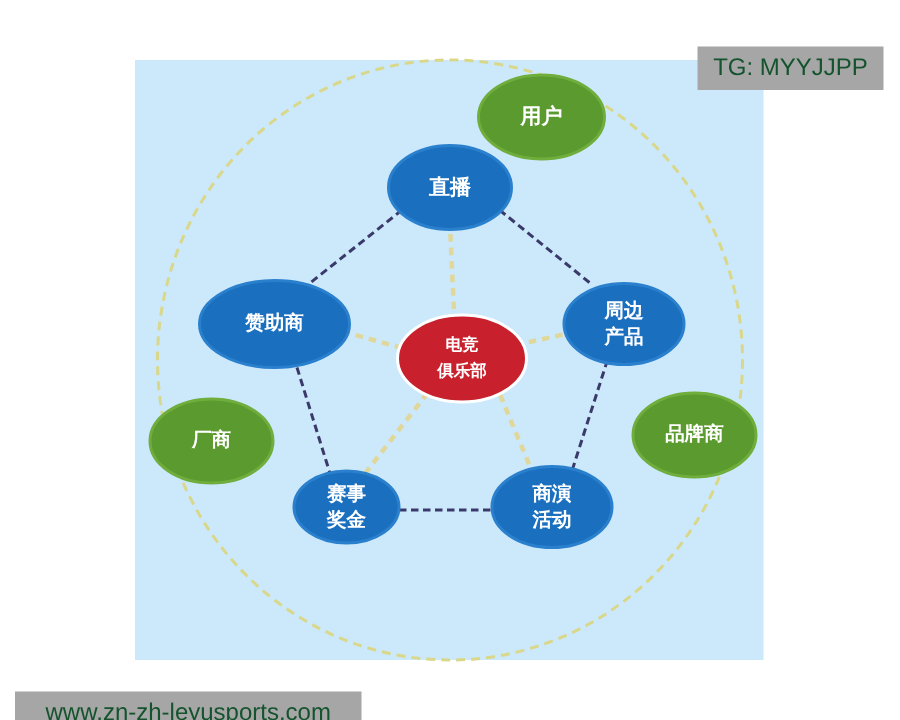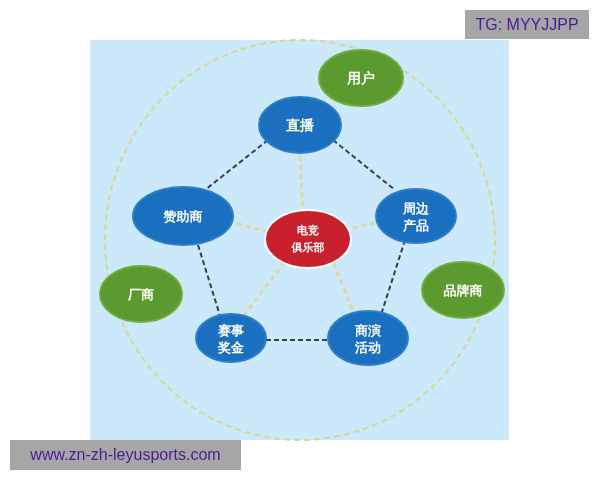--- a/index.html
+++ b/index.html
@@ -14,23 +14,23 @@
     }
     svg.diagram { position: absolute; left: 0; top: 0; }
     .node-text {
       font-family: "DejaVu Sans", sans-serif;
       font-weight: bold;
       fill: #ffffff;
       text-anchor: middle;
       dominant-baseline: central;
     }
     .wm {
-      position: absolute; background: #a6a6a6; color: #4c1d95;
+      position: absolute; background: #a6a6a6; color: #14532d;
       font-family: "Liberation Sans", sans-serif;
-      display: flex; align-items: center; justify-content: center;
+      display: flex; align-items: center; justify-content: center; margin-top: 21px;
     }
     .wm-top { left: 465px; top: 10px; width: 124px; height: 29px; font-size: 16px; }
     .wm-bottom { left: 10px; top: 440px; width: 231px; height: 30px; font-size: 16px; }
   </style>
 </head>
 <body>
 
 <div class="panel"></div>
 
 <svg class="diagram" width="600" height="480" viewBox="0 0 600 480">

